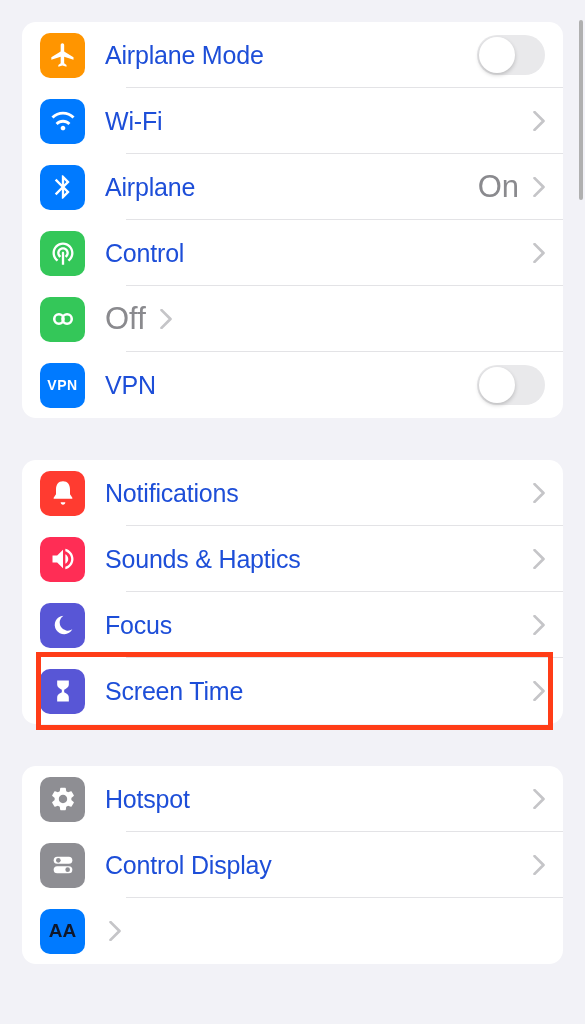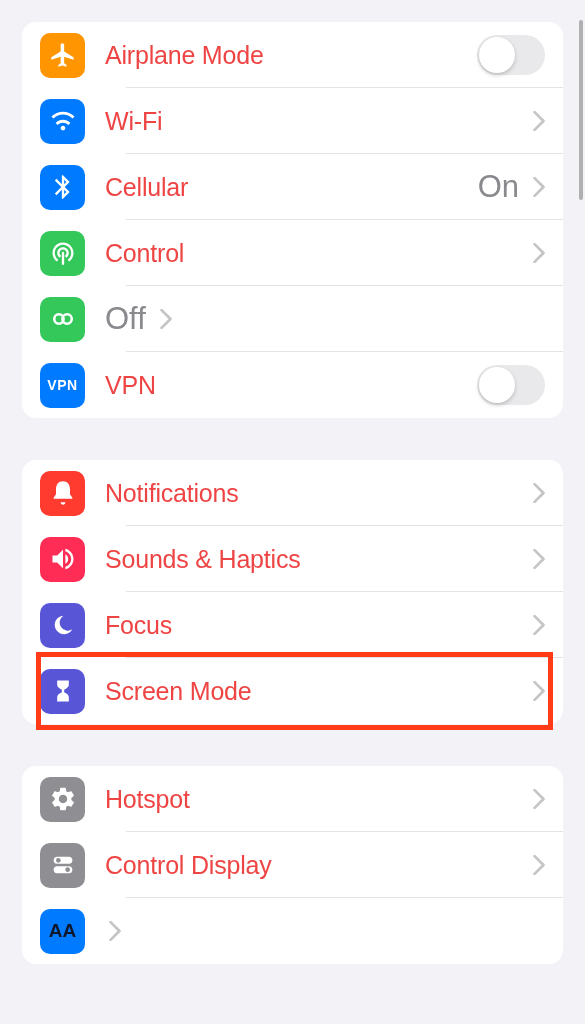--- a/index.html
+++ b/index.html
@@ -50,21 +50,21 @@
       border-radius: 10px;
       display: flex;
       align-items: center;
       justify-content: center;
       flex-shrink: 0;
       margin-right: 20px;
     }
     .icon-badge svg { width: 28px; height: 28px; }
     .label {
       font-size: 25px;
-      color: #ef4444;
+      color: #1d4ed8;
       flex: 1;
       letter-spacing: -0.2px;
     }
     .value {
       font-size: 31px;
       color: #8a8a8e;
       margin-right: 10px;
     }
     .chevron {
       color: #c5c5c8;
@@ -145,21 +145,21 @@
       </span>
     <div class="divider"></div>
   </div>
 
   <div class="row">
     <div class="icon-badge c-blue">
       <svg viewBox="0 0 24 24" fill="#fff">
           <path d="M17.71 7.71L12 2h-1v7.59L6.41 5 5 6.41 10.59 12 5 17.59 6.41 19 11 14.41V22h1l5.71-5.71L13.41 12l4.3-4.29zM13 5.83l1.88 1.88L13 9.59V5.83zm1.88 10.46L13 18.17v-3.76l1.88 1.88z"></path>
         </svg>
     </div>
-    <span class="label">Cellular</span>
+    <span class="label">Airplane</span>
     <span class="value">On</span>
     <span class="chevron">
         <svg viewBox="0 0 10 18" fill="none" stroke="currentColor" stroke-width="2.5" stroke-linecap="round" stroke-linejoin="round">
           <polyline points="1,1 9,9 1,17"></polyline>
         </svg>
       </span>
     <div class="divider"></div>
   </div>
 
   <div class="row">
@@ -253,21 +253,21 @@
     <div class="divider"></div>
   </div>
 
   <div class="row highlighted" style="position:relative;">
     <div class="highlight"></div>
     <div class="icon-badge c-indigo">
       <svg viewBox="0 0 24 24" fill="#fff">
           <path d="M7 3h10v3.5c0 1.5-1 2.8-2.5 3.5L13 11v2l1.5 1c1.5.7 2.5 2 2.5 3.5V21H7v-3.5c0-1.5 1-2.8 2.5-3.5L11 13v-2l-1.5-1C8 9.3 7 8 7 6.5V3z"></path>
         </svg>
     </div>
-    <span class="label">Screen Mode</span>
+    <span class="label">Screen Time</span>
     <span class="chevron">
         <svg viewBox="0 0 10 18" fill="none" stroke="currentColor" stroke-width="2.5" stroke-linecap="round" stroke-linejoin="round">
           <polyline points="1,1 9,9 1,17"></polyline>
         </svg>
       </span>
 
   </div>
 
 </div>
 

